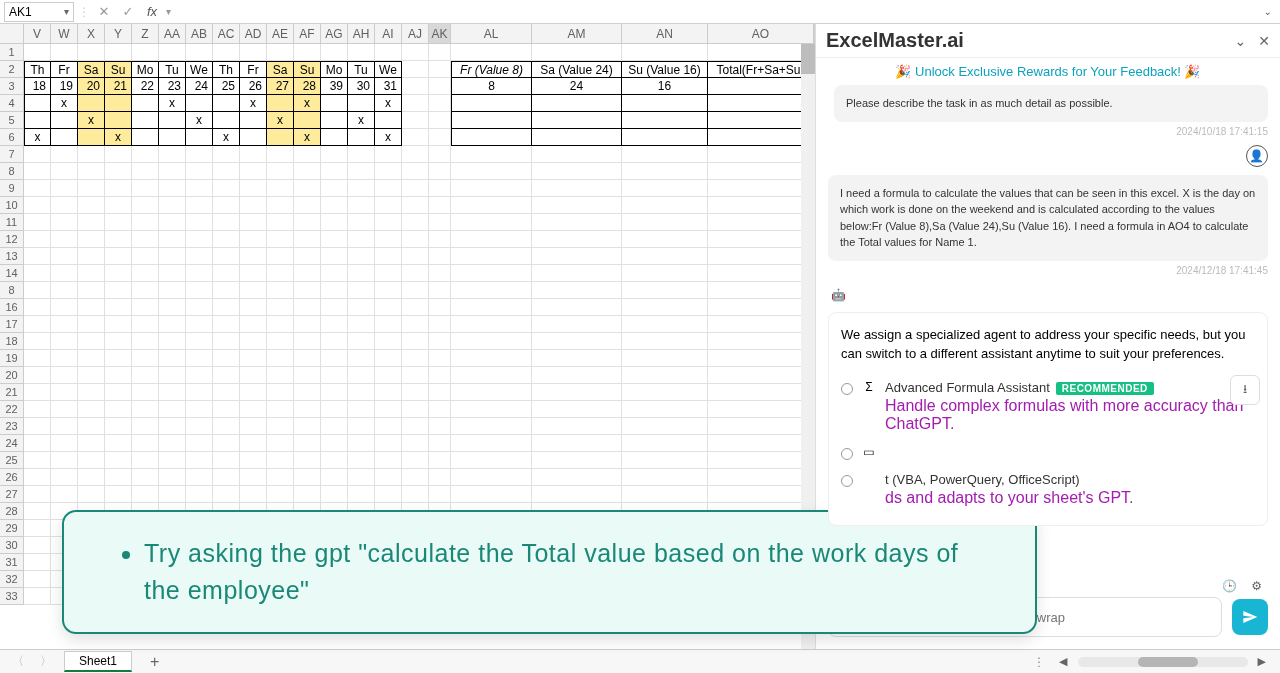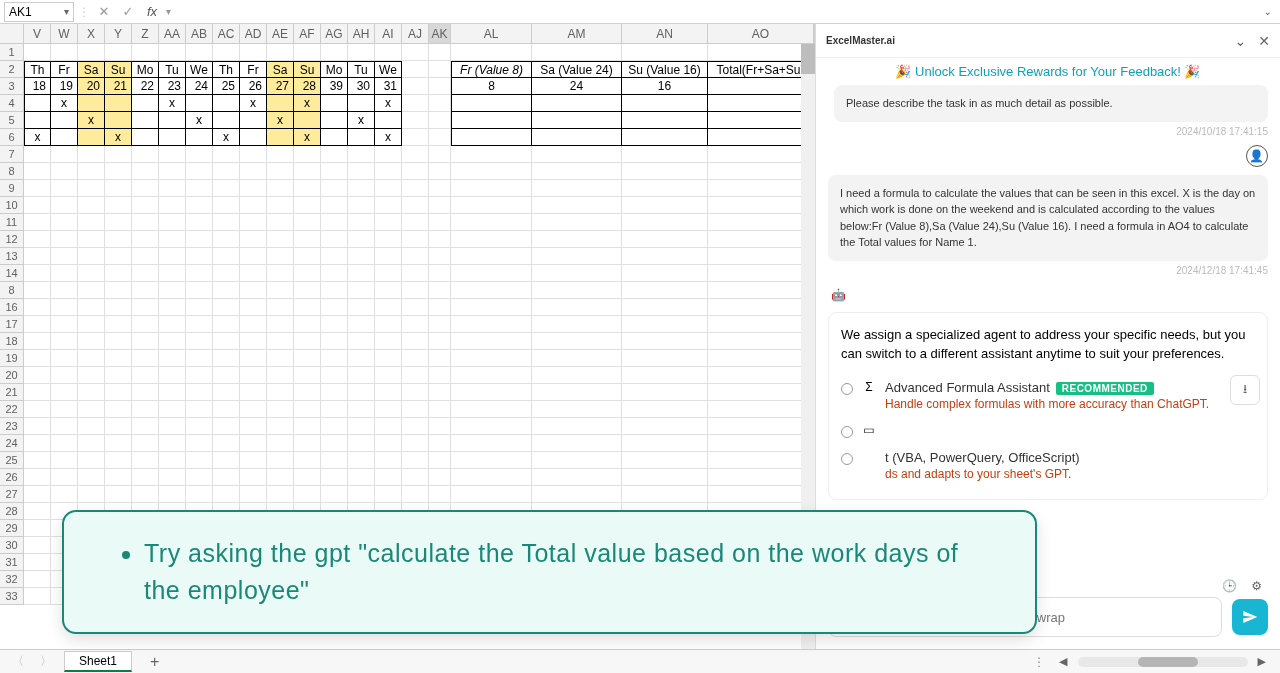--- a/index.html
+++ b/index.html
@@ -33,42 +33,42 @@
 .weekend { background: #ffeb9c; }
 .calign { justify-content: center; }
 
 
 .callout { position: absolute; left: 62px; top: 486px; width: 975px; height: 124px; background: #eafaf7; border: 2px solid #1a8877; border-radius: 14px; padding: 24px 40px 24px 60px; display: flex; align-items: center; box-shadow: 0 6px 16px rgba(0,0,0,0.12); }
 .callout ul { list-style: disc; color: #1a8877; font-size: 25px; font-weight: 500; line-height: 1.5; letter-spacing: 0.5px; }
 .callout li { margin-left: 20px; }
 
 
 .sb-header { display: flex; align-items: center; justify-content: space-between; height: 34px; padding: 0 10px; border-bottom: 1px solid #eee; }
-.sb-title { font-weight: 600; font-size: 10px; color: #333; }
+.sb-title { font-weight: 600; font-size: 20px; color: #333; }
 .sb-hdr-icons { display: flex; gap: 12px; color: #666; font-size: 14px; }
 .sb-banner { text-align: center; padding: 6px 0; font-size: 13px; }
 .sb-banner a { color: #0aa3bd; text-decoration: none; }
 
 
 .chat { flex: 1; overflow-y: auto; padding: 0 12px 12px 12px; position: relative; }
 .msg-wrap { margin-bottom: 8px; }
 .msg { background: #f3f3f3; border-radius: 8px; padding: 10px 12px; font-size: 11px; line-height: 1.5; color: #333; }
 .msg.tight { margin-left: 6px; }
 .ts { font-size: 10px; color: #bbb; text-align: right; margin-top: 4px; }
 .avatar { width: 22px; height: 22px; border-radius: 50%; border: 1.5px solid #555; display: flex; align-items: center; justify-content: center; font-size: 12px; color: #555; margin-left: auto; margin-bottom: 8px; }
 .bot-ico { width: 22px; height: 22px; display:flex; align-items:center; justify-content:center; color:#666; margin: 6px 0; }
 .ass-card { background: #fff; border: 1px solid #eee; border-radius: 8px; padding: 12px; }
 .ass-intro { font-size: 13px; line-height: 1.5; margin-bottom: 10px; }
 .ass-opt { display: flex; gap: 8px; padding: 6px 0; align-items: flex-start; }
 .ass-opt .radio { width: 12px; height: 12px; border: 1px solid #999; border-radius: 50%; margin-top: 3px; flex-shrink: 0; }
 .ass-opt .icon { width: 16px; flex-shrink: 0; text-align:center; }
 .ass-body { flex: 1; }
 .ass-name { font-size: 13px; color: #333; }
 .badge { background: #16c083; color: #fff; font-size: 10px; font-weight: 700; padding: 1px 6px; border-radius: 2px; margin-left: 6px; letter-spacing: 0.5px; }
-.ass-desc { font-size: 12px; color: #c2410c; margin-top: 2px; }
+.ass-desc { font-size: 16px; color: #a21caf; margin-top: 2px; }
 .float-down { position: absolute; right: 20px; bottom: 170px; width: 30px; height: 30px; border: 1px solid #ddd; border-radius: 6px; background: #fff; display: flex; align-items: center; justify-content: center; color: #666; }
 
 
 .input-row1 { display: flex; justify-content: flex-end; gap: 14px; padding: 4px 18px; color: #666; }
 .input-row2 { display: flex; align-items: center; gap: 10px; padding: 0 12px 12px 12px; }
 .chat-input { flex: 1; display: flex; align-items: center; border: 1px solid #ddd; border-radius: 8px; height: 40px; padding: 0 10px; gap: 8px; }
 .chat-input input { flex: 1; border: none; outline: none; font-size: 13px; color: #999; }
 .send-btn { width: 36px; height: 36px; background: #18b6d2; border-radius: 8px; display: flex; align-items: center; justify-content: center; color: #fff; }
 
 

